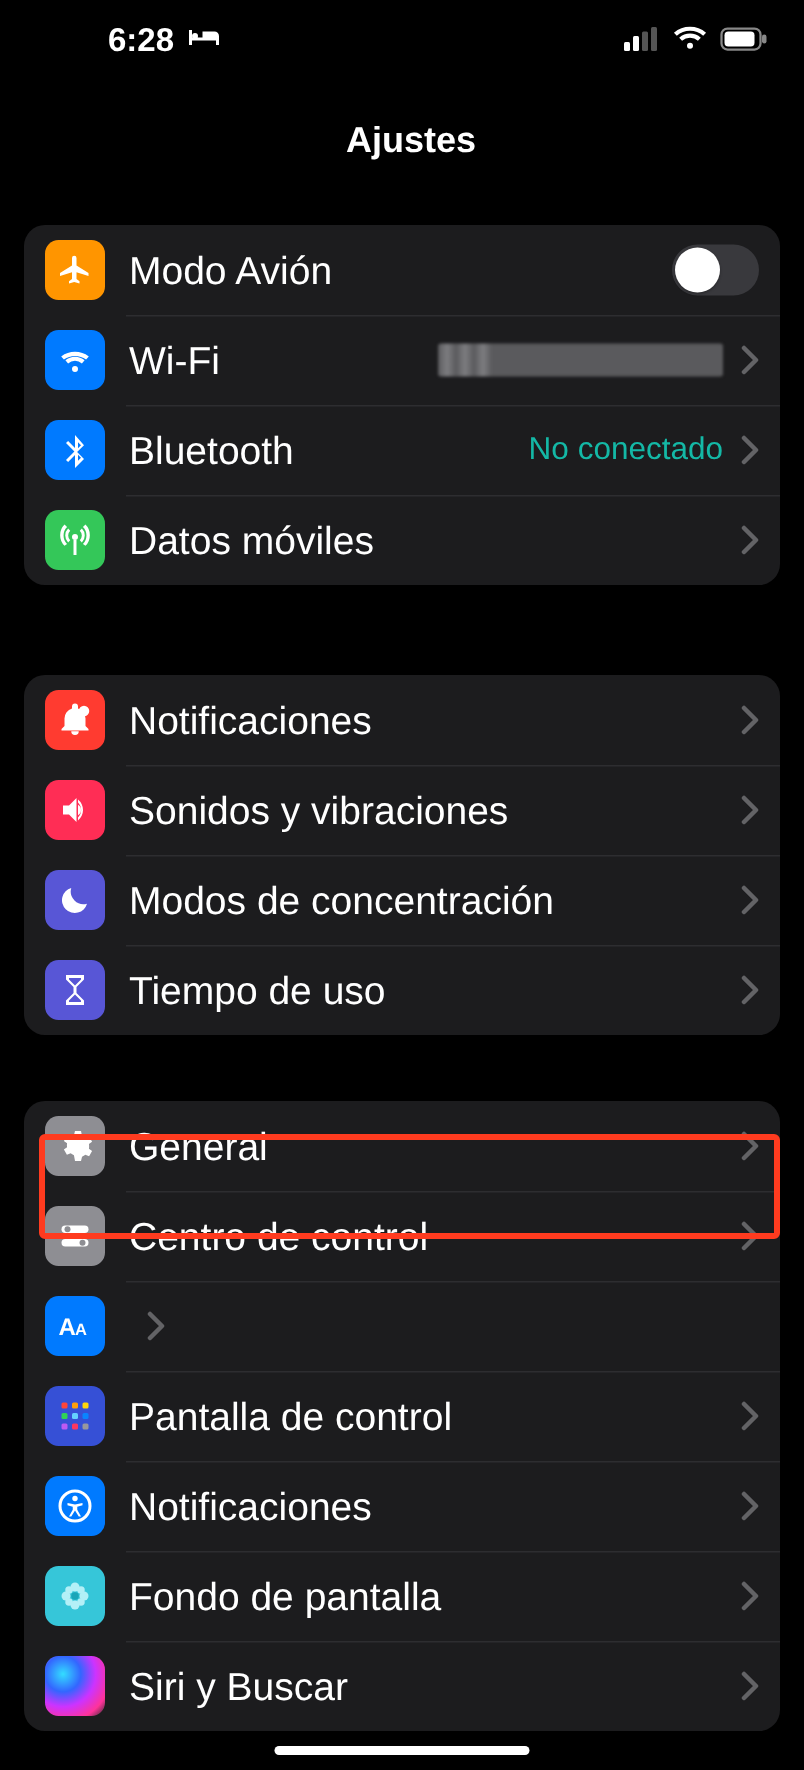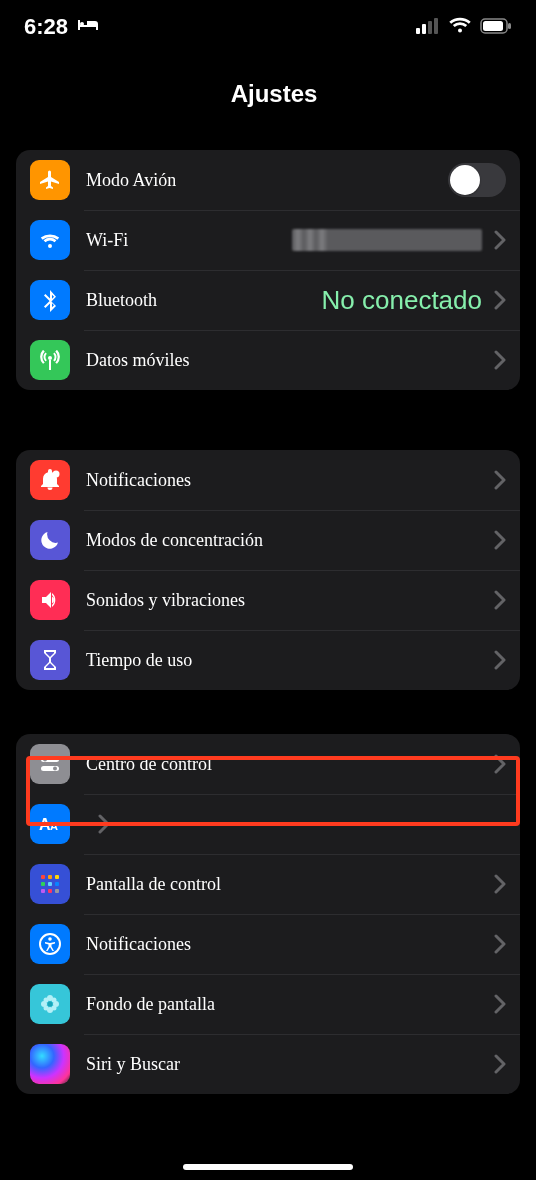--- a/index.html
+++ b/index.html
@@ -14,21 +14,21 @@
   }
   .status-bar {
     height: 54px;
     display: flex;
     align-items: center;
     justify-content: space-between;
     padding: 0 24px 0 24px;
     font-size: 22px;
     font-weight: 600;
   }
-  .status-left { display: flex; align-items: center; gap: 8px; }
+  .status-left { display: flex; align-items: center; gap: 8px; margin-left: 48px; }
   .status-right { display: flex; align-items: center; gap: 8px; }
   .page-title {
     text-align: center;
     font-size: 24px;
     font-weight: 600;
     padding: 26px 0 20px 12px;
   }
   .group {
     background: #1c1c1e;
     margin: 22px 16px 0 16px;
@@ -56,30 +56,29 @@
     height: 40px;
     border-radius: 9px;
     display: flex;
     align-items: center;
     justify-content: center;
     flex: 0 0 40px;
     margin-right: 16px;
   }
   .row-label {
     flex: 1;
-    font-size: 18px;
+    font-size: 26px;
     color: #fff;
     white-space: nowrap;
     overflow: hidden;
     text-overflow: ellipsis;
-    font-family: Liberation Serif, serif;
   }
   .row-value {
-    font-size: 26px;
-    color: #86efac;
+    font-size: 21px;
+    color: #14b8a6;
     margin-left: 10px;
     white-space: nowrap;
   }
   .row-value.redacted {
     background: linear-gradient(90deg,#5a5a5d 0,#7d7d80 6px,#5a5a5d 12px,#7d7d80 18px,#5a5a5d 24px,#7d7d80 30px,#5a5a5d 36px);
     color: transparent;
     height: 22px;
     width: 190px;
     border-radius: 2px;
     filter: blur(1.2px);
@@ -241,63 +240,76 @@
     </div>
     <div class="row-label">Notificaciones</div>
     <div class="chev">
       <svg width="12" height="20" viewBox="0 0 12 20">
           <path fill="none" stroke="#636366" stroke-width="3" stroke-linecap="round" stroke-linejoin="round" d="M2 2l8 8-8 8"></path>
         </svg>
     </div>
   </div>
 
   <div class="row">
-    <div class="icon-box" style="background:#5856d6">
-      <svg width="24" height="24" viewBox="0 0 24 24">
-          <path fill="#fff" d="M20 14.5A8.5 8.5 0 0 1 9.5 4a8.5 8.5 0 1 0 10.5 10.5z"></path>
-        </svg>
-    </div>
-    <div class="row-label">Modos de concentración</div>
-    <div class="chev">
-      <svg width="12" height="20" viewBox="0 0 12 20">
-          <path fill="none" stroke="#636366" stroke-width="3" stroke-linecap="round" stroke-linejoin="round" d="M2 2l8 8-8 8"></path>
-        </svg>
-    </div>
-  </div>
-
-  <div class="row">
     <div class="icon-box" style="background:#ff2d55">
       <svg width="24" height="24" viewBox="0agaco 24 24">
           <path fill="#fff" d="M4 9v6h4l5 5V4L8 9H4zm12 3a4 4 0 0 0-2-3.5v7A4 4 0 0 0 16 12zm-2-7v2a7 7 0 0 1 0 10v2a9 9 0 0 0 0-14z"></path>
         </svg>
     </div>
     <div class="row-label">Sonidos y vibraciones</div>
     <div class="chev">
       <svg width="12" height="20" viewBox="0 0 12 20">
           <path fill="none" stroke="#636366" stroke-width="3" stroke-linecap="round" stroke-linejoin="round" d="M2 2l8 8-8 8"></path>
         </svg>
     </div>
   </div>
 
   <div class="row">
     <div class="icon-box" style="background:#5856d6">
       <svg width="24" height="24" viewBox="0 0 24 24">
+          <path fill="#fff" d="M20 14.5A8.5 8.5 0 0 1 9.5 4a8.5 8.5 0 1 0 10.5 10.5z"></path>
+        </svg>
+    </div>
+    <div class="row-label">Modos de concentración</div>
+    <div class="chev">
+      <svg width="12" height="20" viewBox="0 0 12 20">
+          <path fill="none" stroke="#636366" stroke-width="3" stroke-linecap="round" stroke-linejoin="round" d="M2 2l8 8-8 8"></path>
+        </svg>
+    </div>
+  </div>
+
+  <div class="row">
+    <div class="icon-box" style="background:#5856d6">
+      <svg width="24" height="24" viewBox="0 0 24 24">
           <path fill="#fff" d="M6 2h12v3l-5 5v4l5 5v3H6v-3l5-5v-4L6 5V2zm2 2v1l4 4 4-4V4H8zm0 16h8v-1l-4-4-4 4v1z"></path>
         </svg>
     </div>
     <div class="row-label">Tiempo de uso</div>
     <div class="chev">
       <svg width="12" height="20" viewBox="0 0 12 20">
           <path fill="none" stroke="#636366" stroke-width="3" stroke-linecap="round" stroke-linejoin="round" d="M2 2l8 8-8 8"></path>
         </svg>
     </div>
   </div>
 </div>
 
 <div class="group" style="margin-top:44px">
+  <div class="row">
+    <div class="icon-box" style="background:#8e8e93">
+      <svg width="24" height="24" viewBox="0 0 24 24">
+          <path fill="#fff" d="M12 8a4 4 0 1 0 0 8 4 4 0 0 0 0-8zm9.4 4a7.6 7.6 0 0 0-.1-1.3l2.1-1.6-2-3.5-2.5 1a7.7 7.7 0 0 0-2.2-1.3L16 2h-4l-.7 2.8a7.7 7.7 0 0 0-2.2 1.3l-2.5-1-2 3.5 2.1 1.6a7.6 7.6 0 0 0 0 2.6l-2.1 1.6 2 3.5 2.5-1a7.7 7.7 0 0 0 2.2 1.3L12 22h4l.7-2.8a7.7 7.7 0 0 0 2.2-1.3l2.5 1 2-3.5-2.1-1.6c.1-.4.1-.9.1-1.3z"></path>
+        </svg>
+    </div>
+    <div class="row-label">General</div>
+    <div class="chev">
+      <svg width="12" height="20" viewBox="0 0 12 20">
+          <path fill="none" stroke="#636366" stroke-width="3" stroke-linecap="round" stroke-linejoin="round" d="M2 2l8 8-8 8"></path>
+        </svg>
+    </div>
+  </div>
 
   <div class="row">
     <div class="icon-box" style="background:#8e8e93">
       <svg width="24" height="24" viewBox="0 0 24 24">
           <rect x="3" y="5" width="18" height="5" rx="2.5" fill="#fff"></rect>
           <circle cx="7" cy="7.5" r="2" fill="#8e8e93"></circle>
           <rect x="3" y="14" width="18" height="5" rx="2.5" fill="#fff"></rect>
           <circle cx="17" cy="16.5" r="2" fill="#8e8e93"></circle>
         </svg>
     </div>

